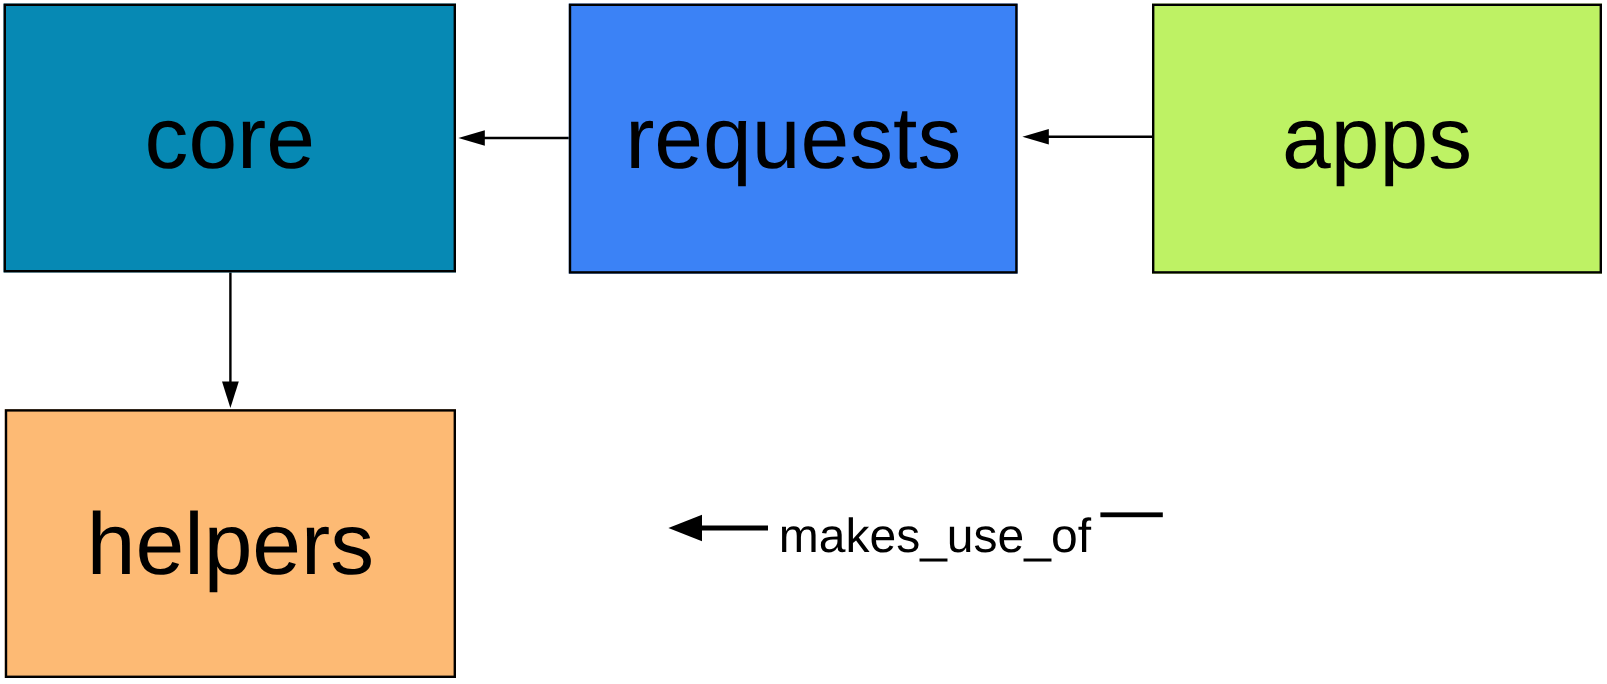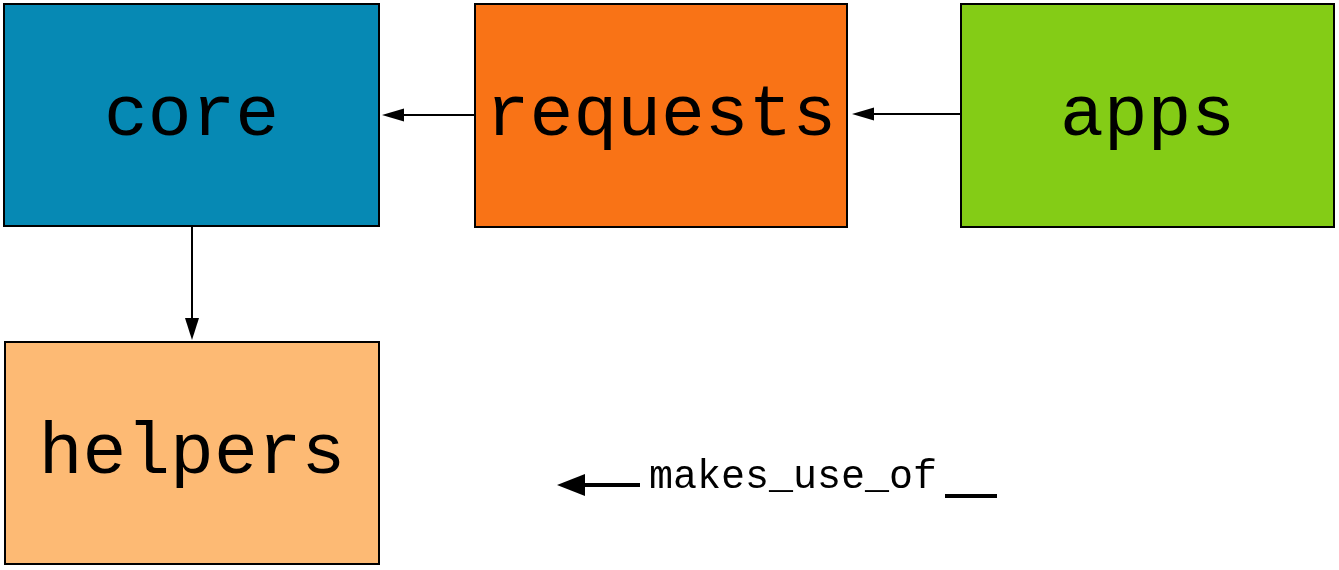--- a/index.html
+++ b/index.html
@@ -7,21 +7,20 @@
     padding: 0;
     background: #ffffff;
     font-family: "Liberation Sans", sans-serif;
   }
   #canvas {
     position: relative;
     width: 1339px;
     height: 570px;
     background: #ffffff;
     overflow: hidden;
-    font-family: Liberation Mono, monospace;
   }
   .node {
     position: absolute;
     background: #0689b4; 
     border: 2px solid #000000;
     box-sizing: border-box;
     display: flex;
     align-items: center;
     justify-content: center;
     color: #000000;
@@ -41,24 +40,24 @@
     width: 1339px;
     height: 570px;
     pointer-events: none;
   }
   #edges-svg line { stroke: #000000; stroke-width: 2px; }
   #edges-svg polygon { fill: #000000; stroke: none; }
 
   #legend {
     position: absolute;
     left: 556px;
-    top: 446px;
+    top: 427px;
     height: 52px;
     display: flex;
-    align-items: flex-end;
+    align-items: flex-start;
   }
   #legend-arrow { display: block; margin-right: 9px; }
   #legend-label {
     font-size: 40px;
     line-height: 1;
     color: #000000;
     white-space: nowrap;
   }
   #legend-dash {
     width: 52px;
@@ -83,24 +82,24 @@
     </g>
     <g>
       <line x1="192" y1="227" x2="192" y2="320"></line>
       <polygon points="192,340 185,318 199,318"></polygon>
     </g>
   </svg>
 
   <div class="node" id="node-core" style="background: rgb(6, 137, 180); border-color: rgb(0, 0, 0); color: rgb(0, 0, 0);">
     <span>core</span>
   </div>
-  <div class="node" id="node-requests" style="background: #f97316; border-color: rgb(0, 0, 0); color: rgb(0, 0, 0);">
+  <div class="node" id="node-requests" style="background: #3b82f6; border-color: rgb(0, 0, 0); color: rgb(0, 0, 0);">
     <span>requests</span>
   </div>
-  <div class="node" id="node-apps" style="background: #84cc16; border-color: rgb(0, 0, 0); color: rgb(0, 0, 0);">
+  <div class="node" id="node-apps" style="background: #bef264; border-color: rgb(0, 0, 0); color: rgb(0, 0, 0);">
     <span>apps</span>
   </div>
   <div class="node" id="node-helpers" style="background: #fdba74; border-color: rgb(0, 0, 0); color: rgb(0, 0, 0);">
     <span>helpers</span>
   </div>
 
   <div id="legend">
     <svg id="legend-arrow" width="84" height="26" viewBox="0 0 84 26">
       <line x1="25" y1="13" x2="84" y2="13" stroke="#000000" stroke-width="4"></line>
       <polygon points="1,13 29,2 29,24" fill="#000000"></polygon>

